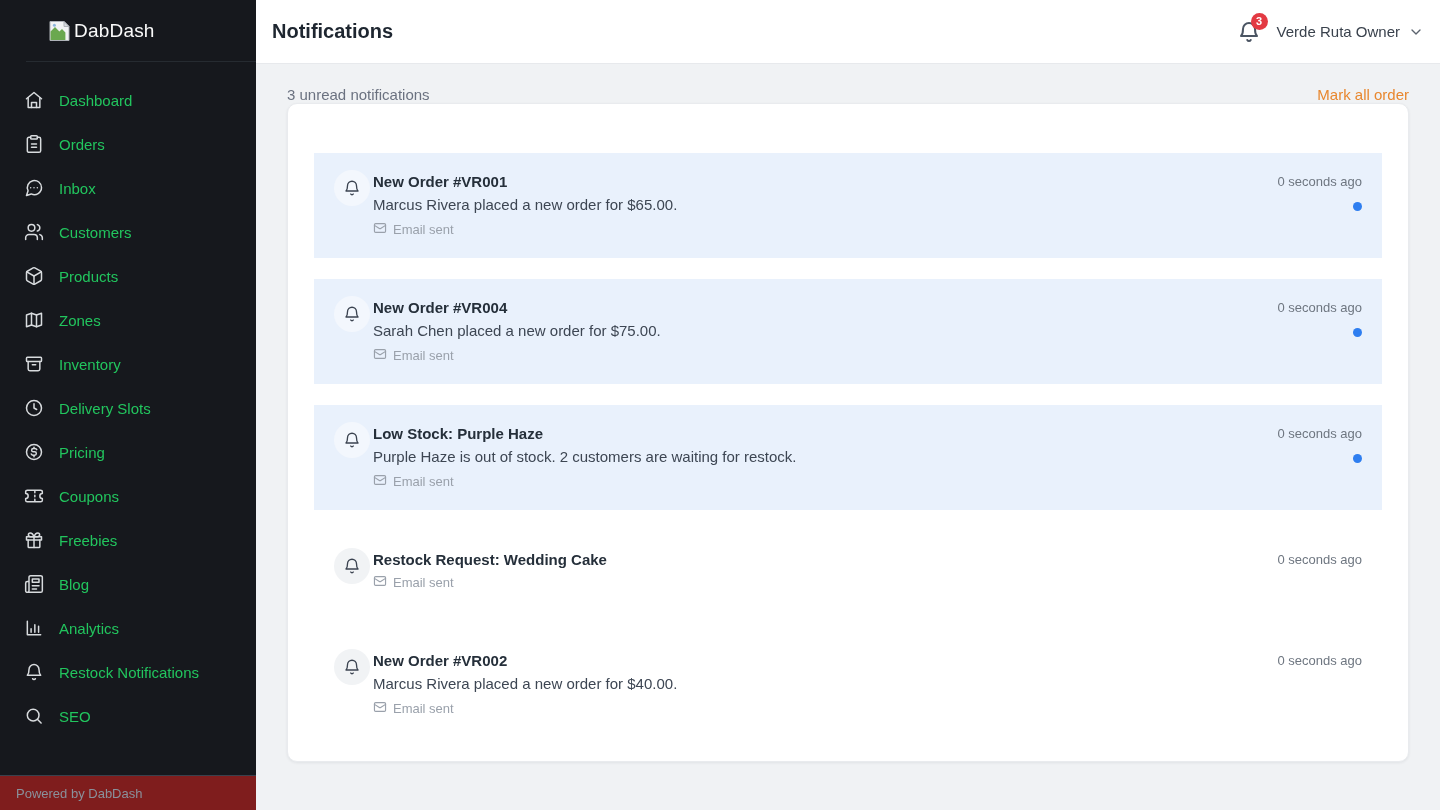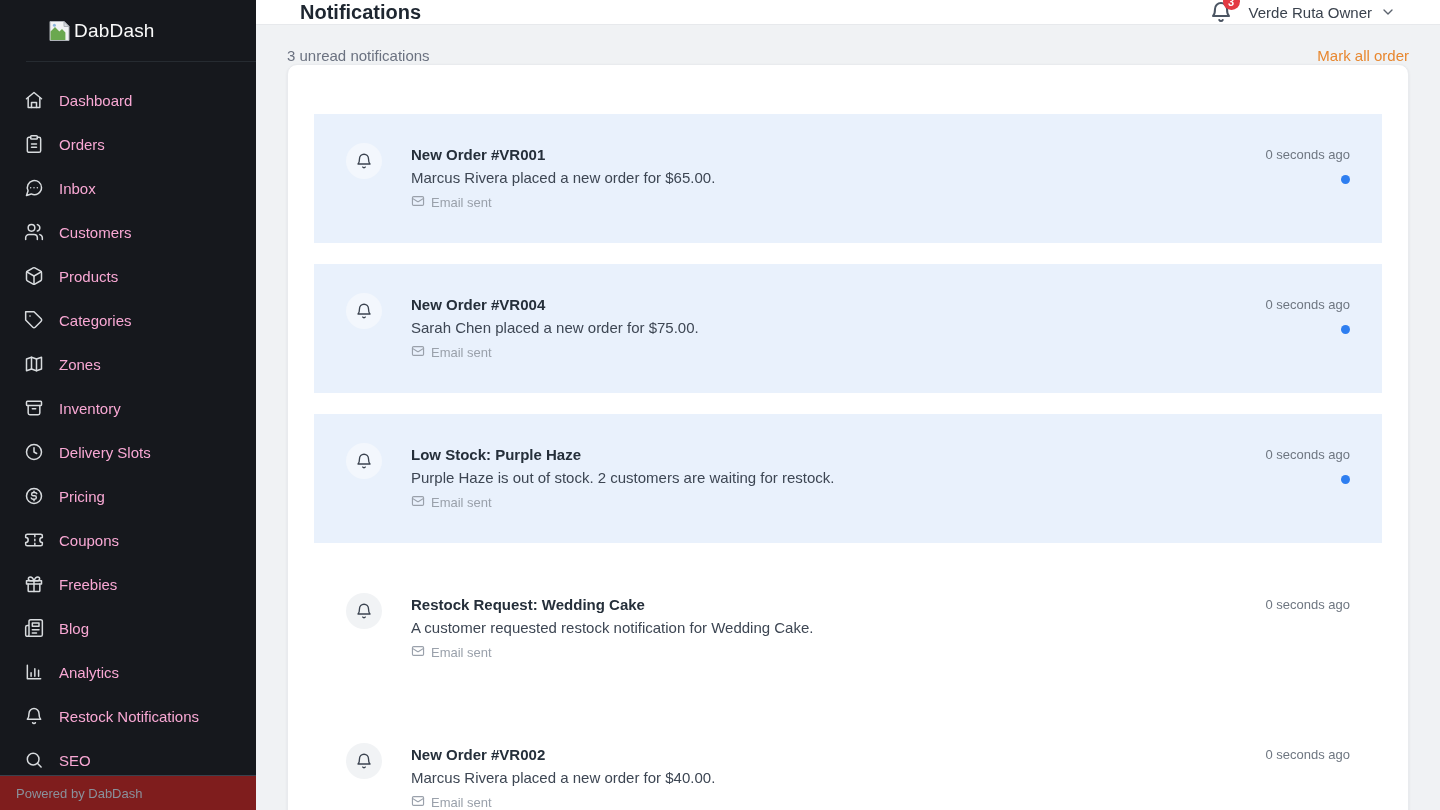--- a/index.html
+++ b/index.html
@@ -9,51 +9,51 @@
 
   
   .sidebar { width:256px; min-width:256px; background:#16181d; color:#e6e8ea;
              display:flex; flex-direction:column; position:relative; }
   .logo { height:62px; display:flex; align-items:center; gap:2px; padding:0 22px;
           border-bottom:1px solid #262b31;margin-left:26px; }
   .logo-img { display:flex; align-items:center; }
   .logo-text { font-size:19px; color:#fafafa; letter-spacing:.2px; }
   .nav { flex:1; padding:16px 10px 0; overflow:hidden; }
   .nav-item { display:flex; align-items:center; gap:15px; height:44px; padding:0 14px;
-              color:#f9a8d4; font-size:15px; text-decoration:none; border-radius:6px; cursor:pointer; }
+              color:#22c55e; font-size:15px; text-decoration:none; border-radius:6px; cursor:pointer; }
   .nav-icon { width:20px; height:20px; display:flex; color:#d8dbde; }
   .nav-icon svg { width:20px; height:20px; }
   .side-footer { position:absolute; left:0; right:0; bottom:0; height:35px; background:#7f1d1d;
                  border-top:1px solid #39414d; display:flex; align-items:center; padding:0 16px;
                  font-size:13px; color:#8a919b; }
 
   
   .main { flex:1; display:flex; flex-direction:column; background:#f0f2f4; }
   .topbar { height:64px; background:#ffffff; border-bottom:1px solid #e7e9ec;
-            display:flex; align-items:center; justify-content:space-between; padding:0 44px; }
+            display:flex; align-items:center; justify-content:space-between; padding:0 16px; }
   .page-title { font-size:20px; font-weight:700; color:#1e2630; }
   .user-area { display:flex; align-items:center; gap:16px; }
   .bell-wrap { position:relative; width:24px; height:24px; color:#4b5563; cursor:pointer; }
   .bell-wrap svg { width:24px; height:24px; }
   .badge { position:absolute; top:-7px; right:-7px; min-width:17px; height:17px; border-radius:9px;
            background:#e33a43; color:#fff; font-size:11px; font-weight:700;
            display:flex; align-items:center; justify-content:center; padding:0 4px; }
   .user-menu { display:flex; align-items:center; gap:8px; cursor:pointer; }
   .user-name { font-size:15px; color:#3a424d; }
   .chev { width:16px; height:16px; color:#5b636e; display:flex; }
   .chev svg { width:16px; height:16px; }
 
   .content { flex:1; padding:22px 31px 0; }
   .toolbar { display:flex; align-items:center; justify-content:space-between; }
   .summary { font-size:15px; color:#6b7280; }
   .mark-read { font-size:15px; color:#e8872e; font-weight:500; text-decoration:none; cursor:pointer; }
 
   .card { background:#fff; border:1px solid #e9ebee; border-radius:10px;
           box-shadow:0 1px 3px rgba(16,24,40,.07); padding:28px 26px 24px; }
-  .notif { display:flex; gap:29px; padding:32px; position:relative; background:#fff;margin-top:21px; }
+  .notif { display:flex; gap:3px; padding:20px; position:relative; background:#fff;margin-top:21px; }
   .notif.unread { background:#e9f1fc; }
   .notif-avatar { width:36px; height:36px; min-width:36px; border-radius:50%; background:#f1f3f5;
                   display:flex; align-items:center; justify-content:center; color:#3b4350; margin-top:-3px; }
   .notif.unread .notif-avatar { background:#f3f7fd; }
   .notif-avatar svg { width:18px; height:18px; }
   .notif-body { flex:1; }
   .notif-title { font-size:15px; font-weight:700; color:#252f3a; margin-bottom:6px; }
   .notif-msg { font-size:15px; color:#3d4653; margin-bottom:8px; }
   .notif-email { display:flex; align-items:center; gap:6px; font-size:13px; color:#9aa1ab; }
   .notif-email svg { width:14px; height:14px; }
@@ -127,29 +127,20 @@
     <span class="nav-icon">
             <svg viewBox="0 0 24 24" fill="none" stroke="currentColor" stroke-width="1.8" stroke-linecap="round" stroke-linejoin="round">
               <path d="M21 16V8a2 2 0 0 0-1-1.73l-7-4a2 2 0 0 0-2 0l-7 4A2 2 0 0 0 3 8v8a2 2 0 0 0 1 1.73l7 4a2 2 0 0 0 2 0l7-4A2 2 0 0 0 21 16Z"></path>
               <path d="M3.3 7 12 12l8.7-5"></path>
               <path d="M12 22V12"></path>
             </svg>
           </span>
     <span class="nav-label">Products</span>
   </a>
 
-  <a class="nav-item">
-    <span class="nav-icon">
-            <svg viewBox="0 0 24 24" fill="none" stroke="currentColor" stroke-width="1.8" stroke-linecap="round" stroke-linejoin="round">
-              <path d="M20.6 13.4 13.4 20.6a2 2 0 0 1-2.8 0L2 12V2h10l8.6 8.6a2 2 0 0 1 0 2.8Z"></path>
-              <circle cx="7.2" cy="7.2" r="1" fill="currentColor" stroke="none"></circle>
-            </svg>
-          </span>
-    <span class="nav-label">Categories</span>
-  </a>
 
   <a class="nav-item">
     <span class="nav-icon">
             <svg viewBox="0 0 24 24" fill="none" stroke="currentColor" stroke-width="1.8" stroke-linecap="round" stroke-linejoin="round">
               <path d="M9 4 3 6v14l6-2 6 2 6-2V4l-6 2-6-2Z"></path>
               <path d="M9 4v14M15 6v14"></path>
             </svg>
           </span>
     <span class="nav-label">Zones</span>
   </a>
@@ -367,21 +358,20 @@
 
   <div class="notif read">
     <span class="notif-avatar">
       <svg viewBox="0 0 24 24" fill="none" stroke="currentColor" stroke-width="1.8" stroke-linecap="round" stroke-linejoin="round">
                 <path d="M6 9a6 6 0 1 1 12 0c0 5 2 7 2 7H4s2-2 2-7"></path>
                 <path d="M10.3 20a1.9 1.9 0 0 0 3.4 0"></path>
               </svg>
     </span>
     <div class="notif-body">
       <div class="notif-title">Restock Request: Wedding Cake</div>
-      <div class="notif-msg">A customer requested restock notification for Wedding Cake.</div>
       <div class="notif-email">
         <span>
           <svg viewBox="0 0 24 24" fill="none" stroke="currentColor" stroke-width="2" stroke-linecap="round" stroke-linejoin="round">
                     <rect x="2.5" y="4.5" width="19" height="15" rx="2"></rect>
                     <path d="m2.5 7.5 8.4 5.3a2 2 0 0 0 2.2 0l8.4-5.3"></path>
                   </svg>
         </span>
         <span>Email sent</span>
       </div>
     </div>

